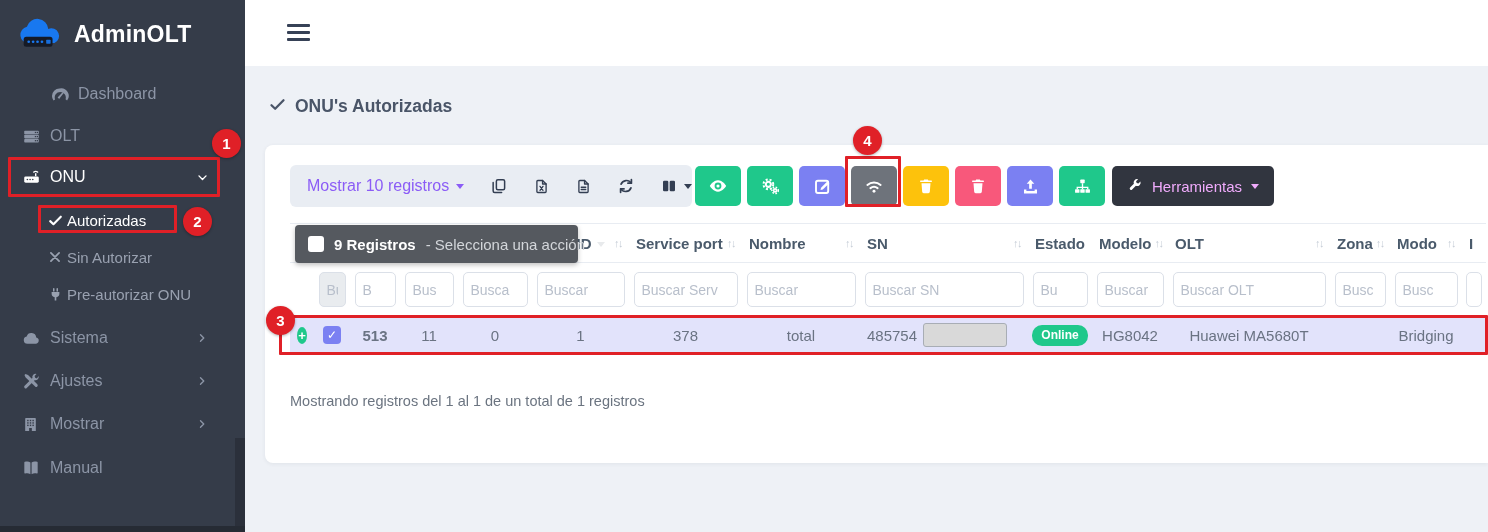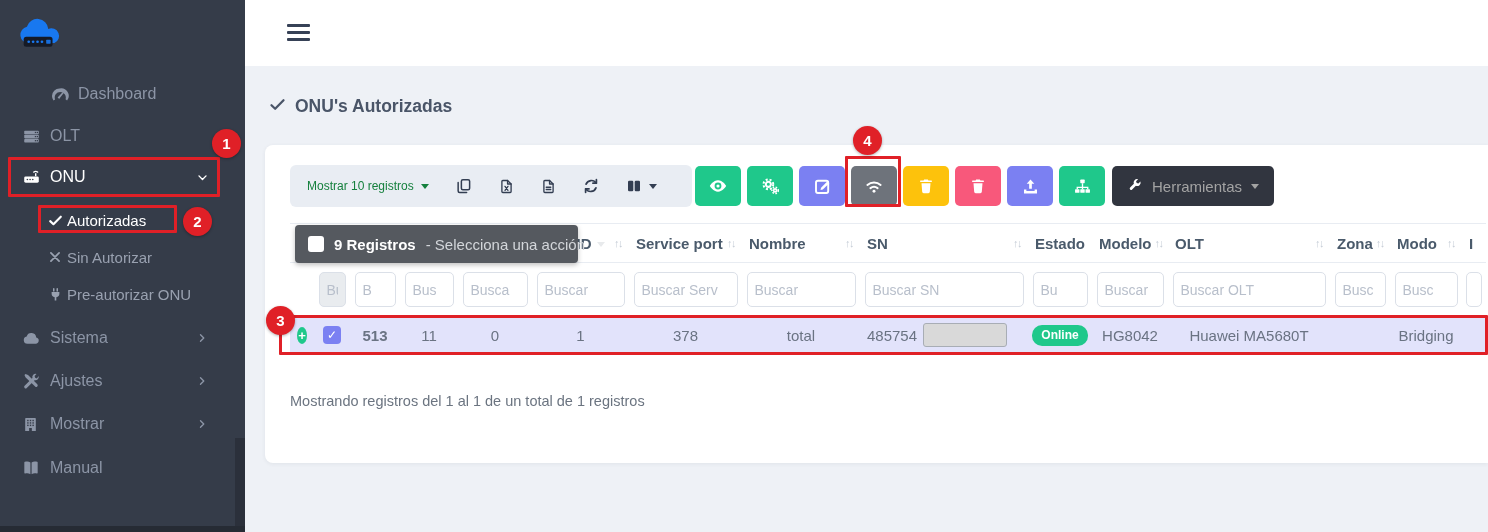--- a/index.html
+++ b/index.html
@@ -30,28 +30,28 @@
 
   
   #page-title-row { position:absolute; left:269px; top:96px; display:flex; align-items:center; gap:9px; color:#4a5568; z-index:2; }
   #page-title-row .t-text { font-size:17.5px; font-weight:bold; }
 
   
   #card { position:absolute; left:265px; top:145px; width:1223px; height:318px; background:#fff; border-radius:8px 0 0 8px; box-shadow:0 1px 4px rgba(40,50,70,.07); z-index:2; }
 
   
   #toolbar-left { position:absolute; left:25px; top:20px; width:402px; height:42px; background:#e9edf3; border-radius:6px; display:flex; align-items:center; padding:0 17px; color:#364153; }
-  #show-entries { display:flex; align-items:center; gap:7px; font-size:12px; color:#15803d; cursor:pointer; white-space:nowrap; }
+  #show-entries { display:flex; align-items:center; gap:7px; font-size:16px; color:#8b5cf6; cursor:pointer; white-space:nowrap; }
   .caret { display:inline-block; width:0; height:0; border-left:4.5px solid transparent; border-right:4.5px solid transparent; border-top:5px solid currentColor; }
   #export-icons { display:flex; align-items:center; gap:25px; margin-left:26px; }
   .exp-icon { display:flex; align-items:center; cursor:pointer; color:#333e52; }
 
   #action-buttons { position:absolute; left:430px; top:21px; display:flex; align-items:center; gap:6px; }
   .act-btn { width:46px; height:40px; border:none; border-radius:5px; display:flex; align-items:center; justify-content:center; cursor:pointer; }
-  #herramientas-button { height:40px; background:#31353f; color:#a3a3a3; border:none; border-radius:5px; display:flex; align-items:center; gap:9px; padding:0 15px; font-size:15px; font-family:"Liberation Sans",sans-serif; cursor:pointer; margin-left:1px; }
+  #herramientas-button { height:40px; background:#31353f; color:#f0abfc; border:none; border-radius:5px; display:flex; align-items:center; gap:9px; padding:0 15px; font-size:15px; font-family:"Liberation Sans",sans-serif; cursor:pointer; margin-left:1px; }
 
   
   .trow { position:absolute; left:25px; display:flex; width:1196px; }
   #thead-row { top:78px; height:40px; border-top:1px solid #e8ecf2; border-bottom:1px solid #e8ecf2; align-items:center; }
   .th { display:flex; align-items:center; justify-content:space-between; padding:0 7px; font-size:15px; font-weight:bold; color:#4a5a6b; flex-shrink:0; white-space:nowrap; overflow:hidden; cursor:pointer; }
   .sort { font-size:11px; color:#c5ccd6; letter-spacing:-1.5px; flex-shrink:0; margin-left:3px; }
   #filter-row { top:118px; height:54px; align-items:flex-start; padding-top:9px; }
   .fcell { display:flex; justify-content:center; flex-shrink:0; }
   .finput { height:35px; border:1px solid #dbe0e8; border-radius:5px; padding:0 7px; font-size:14px; color:#5a6474; background:#fff; font-family:"Liberation Sans",sans-serif; }
   .finput::placeholder { color:#b8bfcb; }
@@ -96,20 +96,21 @@
             <path fill="#1878f0" d="M13 30a8.6 8.6 0 0 1-1.7-17 11.4 11.4 0 0 1 22.3 2.3A7.4 7.4 0 0 1 40 30z"></path>
             <rect x="8" y="23.4" width="30" height="10.4" rx="2.6" fill="#151a26"></rect>
             <g fill="#1878f0">
               <circle cx="13.2" cy="28.6" r="1.4"></circle>
               <circle cx="17.8" cy="28.6" r="1.4"></circle>
               <circle cx="22.4" cy="28.6" r="1.4"></circle>
               <circle cx="27" cy="28.6" r="1.4"></circle>
             </g>
             <rect x="31.4" y="26.6" width="4.6" height="4" rx=".6" fill="#1878f0" opacity=".9"></rect>
           </svg></span>
+      <span class="logo-text">AdminOLT</span>
     </div>
 
     <div class="s-item" style="top:74px;height:40px;margin-left:28px;">
       <span class="s-icon">
           <svg viewBox="0 0 24 24" width="19" height="19" fill="currentColor">
             <path d="M12 4.5A9.5 9.5 0 0 0 2.5 14a9.4 9.4 0 0 0 1.9 5.7l2-1.5A7 7 0 1 1 19.6 18l2 1.6A9.5 9.5 0 0 0 12 4.5z"></path>
             <path d="M10.8 14.4l5.6-5.9 1.2 1.2-4.9 6.4a1.4 1.4 0 1 1-1.9-1.7z"></path>
           </svg>
         </span>
       <span class="s-label">Dashboard</span>

